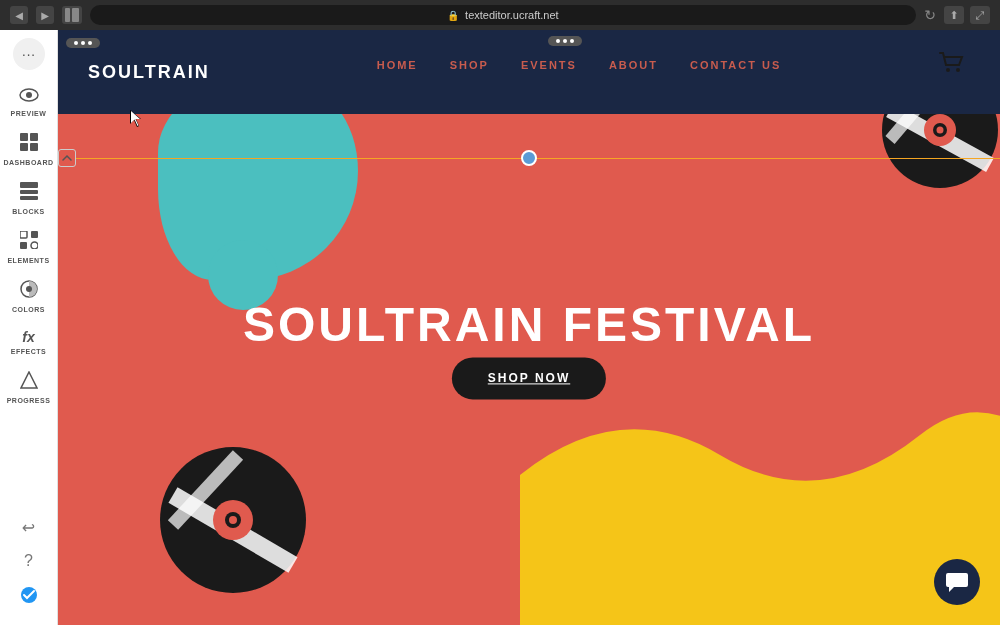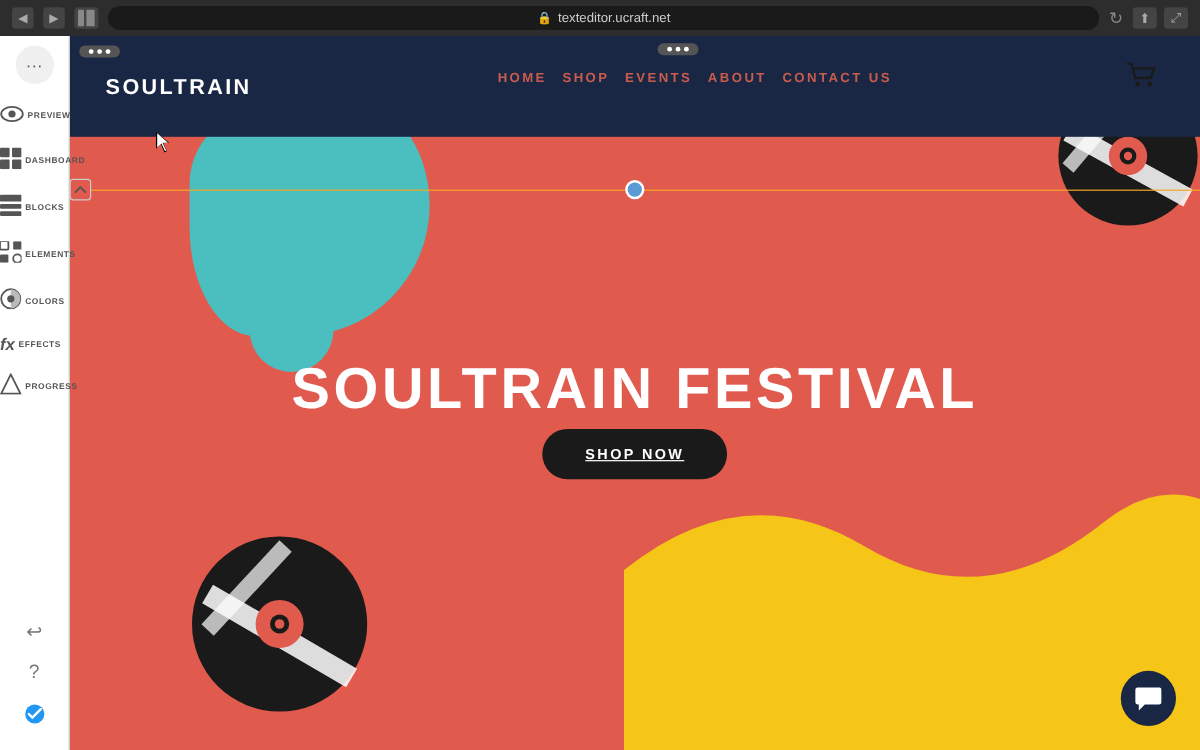--- a/index.html
+++ b/index.html
@@ -68,23 +68,23 @@
       display: flex;
       flex-direction: column;
       align-items: center;
       padding: 8px 0;
       border-right: 1px solid #e0e0e0;
       position: relative;
       z-index: 10;
     }
     .sidebar-item {
       display: flex;
-      flex-direction: row;
-      align-items: center;
-      justify-content: flex-start;
+      flex-direction: column;
+      align-items: center;
+      justify-content: space-between;
       width: 100%;
       padding: 8px 0;
       cursor: pointer;
       gap: 3px;
     }
     .sidebar-item .icon {
       font-size: 18px;
       color: #555;
     }
     .sidebar-item .label {
@@ -345,21 +345,21 @@
     
     .nav-links-overlay {
       position: absolute;
       top: 0;
       left: 200px;
       right: 100px;
       height: 70px;
       display: flex;
       align-items: center;
       justify-content: center;
-      gap: 13px;
+      gap: 32px;
       z-index: 6;
     }
     .nav-link-item {
       font-size: 11px;
       font-weight: 700;
       letter-spacing: 2px;
       text-transform: uppercase;
       color: #c85c4e;
       cursor: pointer;
     }

